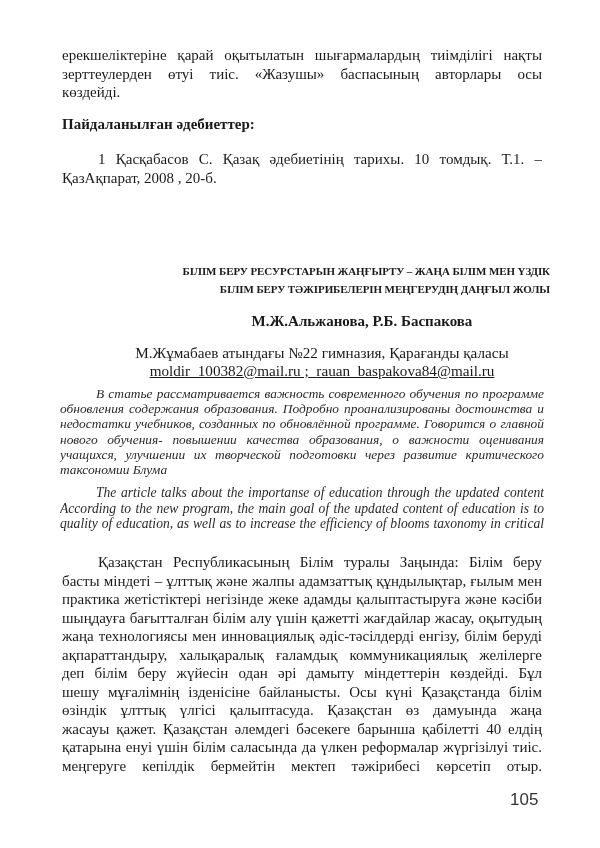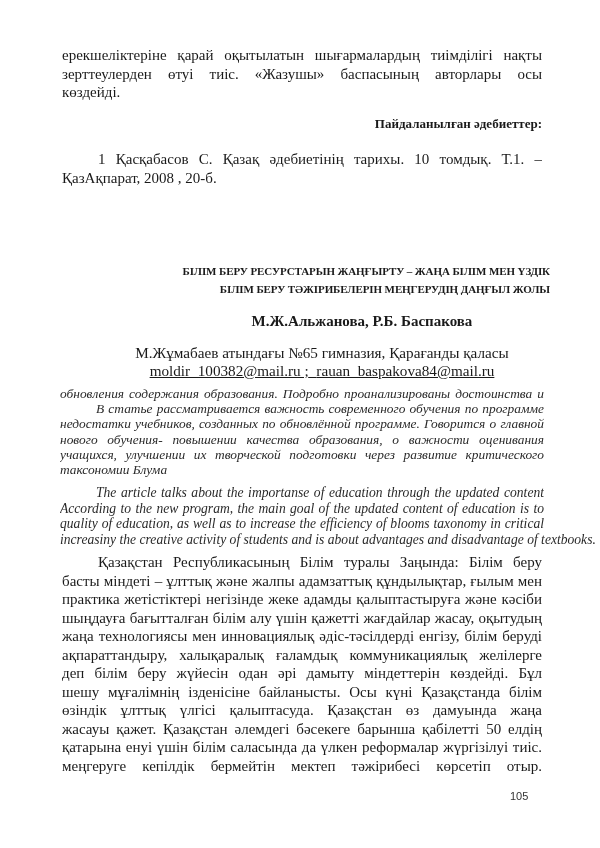--- a/index.html
+++ b/index.html
@@ -37,23 +37,23 @@
       white-space: nowrap;
     }
     .j {
       text-align: justify;
       text-align-last: justify;
       white-space: normal;
       height: 18.5px;
       overflow: hidden;
     }
     .refs-heading {
-      font-size: 13px;
+      font-size: 15px;
       font-weight: bold;
-      text-align: right;
+      text-align: left;
     }
     .title {
       font-size: 11px;
       font-weight: bold;
       line-height: 18px;
       text-align: right;
       letter-spacing: -0.1px;
     }
     .authors {
       font-size: 15px;
@@ -78,21 +78,21 @@
       font-style: italic;
       line-height: 15.6px;
       color: #2a2a2a;
     }
     .abstract-en .j { height: 15.6px; }
     .page-number {
       position: absolute;
       left: 510px;
       top: 790px;
       font-family: "Liberation Sans", "DejaVu Sans", sans-serif;
-      font-size: 11px;
+      font-size: 17px;
       color: #333;
     }
   </style>
 </head>
 <body>
 
 <div class="page">
 
   <div class="block body-text" style="top:46px;">
     <span class="line j">ерекшеліктеріне қарай оқытылатын шығармалардың тиімділігі нақты</span>
@@ -110,51 +110,50 @@
   </div>
 
   <div class="block title" style="top:262px; left:-8px; width:496px;">
     <span class="line">БІЛІМ БЕРУ РЕСУРСТАРЫН ЖАҢҒЫРТУ – ЖАҢА БІЛІМ МЕН ҮЗДІК</span>
     <span class="line">БІЛІМ БЕРУ ТӘЖІРИБЕЛЕРІН МЕҢГЕРУДІҢ ДАҢҒЫЛ ЖОЛЫ</span>
   </div>
 
   <div class="block authors" style="top:313px; left:60px;">М.Ж.Альжанова, Р.Б. Баспакова</div>
 
   <div class="block affil" style="top:344px; left:20px;">
-    <span class="line">М.Жұмабаев атындағы №65 гимназия, Қарағанды    қаласы</span>
+    <span class="line">М.Жұмабаев атындағы №22 гимназия, Қарағанды    қаласы</span>
     <span class="line">
       <span class="email">moldir_100382@mail.ru ;</span><span class="email">&nbsp;&nbsp;</span><span class="email">rauan_baspakova84@mail.ru</span>
     </span>
   </div>
 
   <div class="block abstract-ru" style="top:386px; left:-2px; width:484px;">
+    <span class="line j" style="text-indent:36px;">В статье рассматривается важность современного обучения по программе</span>
     <span class="line j">обновления содержания образования. Подробно проанализированы достоинства и</span>
-    <span class="line j" style="text-indent:36px;">В статье рассматривается важность современного обучения по программе</span>
     <span class="line j">недостатки учебников, созданных по обновлённой программе. Говорится о главной цели</span>
     <span class="line j">нового обучения- повышении качества образования, о важности оценивания достижений</span>
     <span class="line j">учащихся, улучшении их творческой подготовки через развитие критического мышления по</span>
     <span class="line">таксономии Блума</span>
   </div>
 
   <div class="block abstract-en" style="top:485px; left:-2px; width:484px;">
     <span class="line j" style="text-indent:36px;">The article talks about the importanse of education through the updated content of education.</span>
     <span class="line j">According to the new program, the main goal of the updated content of education is to improve the</span>
     <span class="line j">quality of education, as well as to increase the efficiency of blooms taxonomy in critical thinking,</span>
-    <span class="line">increasiny the creative activity of students and is about advantages and disadvantage of textbooks.</span>
   </div>
 
   <div class="block body-text" style="top:553px;">
     <span class="line j" style="text-indent:36px;">Қазақстан Республикасының Білім туралы Заңында: Білім беру жүйесінің</span>
     <span class="line j">басты міндеті – ұлттық және жалпы адамзаттық құндылықтар, ғылым мен</span>
     <span class="line j">практика жетістіктері негізінде жеке адамды қалыптастыруға және кәсіби</span>
     <span class="line j">шыңдауға бағытталған білім алу үшін қажетті жағдайлар жасау, оқытудың</span>
     <span class="line j">жаңа технологиясы мен инновациялық әдіс-тәсілдерді енгізу, білім беруді</span>
     <span class="line j">ақпараттандыру, халықаралық ғаламдық коммуникациялық желілерге шығу -</span>
     <span class="line j">деп білім беру жүйесін одан әрі дамыту міндеттерін көздейді. Бұл міндеттерді</span>
     <span class="line j">шешу мұғалімнің ізденісіне байланысты. Осы күні Қазақстанда білім берудің</span>
     <span class="line j">өзіндік ұлттық үлгісі қалыптасуда. Қазақстан өз дамуында жаңа серпіністер</span>
-    <span class="line j">жасауы қажет. Қазақстан әлемдегі бәсекеге барынша қабілетті 50 елдің</span>
+    <span class="line j">жасауы қажет. Қазақстан әлемдегі бәсекеге барынша қабілетті 40 елдің</span>
     <span class="line j">қатарына енуі үшін білім саласында да үлкен реформалар жүргізілуі тиіс.</span>
     <span class="line j">меңгеруге кепілдік бермейтін мектеп тәжірибесі көрсетіп отыр. Сондықтан</span>
   </div>
 </div>
 
 <div class="page-number">105</div>
 
 </body></html>

